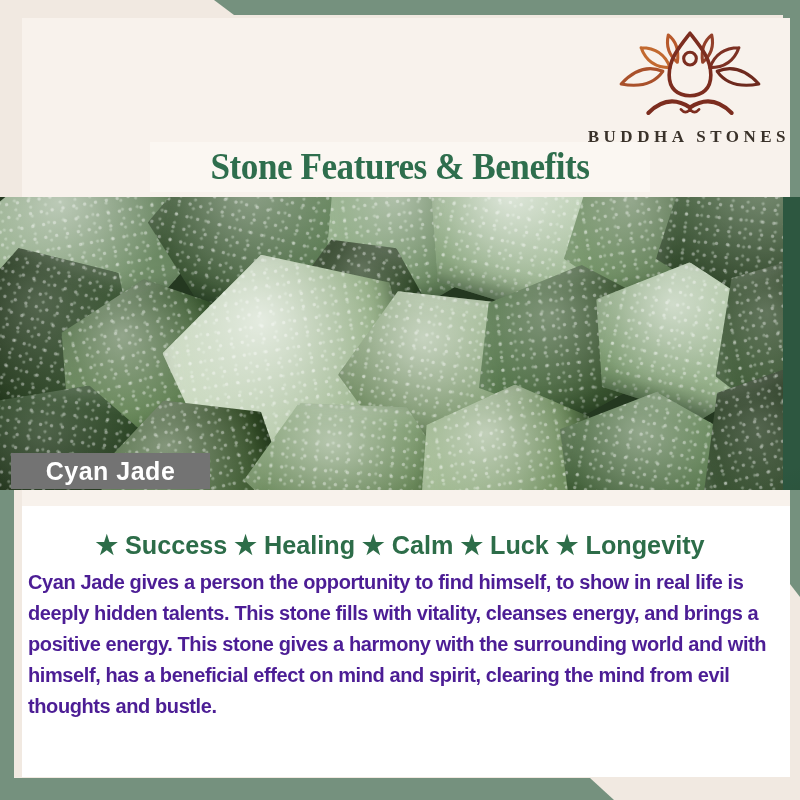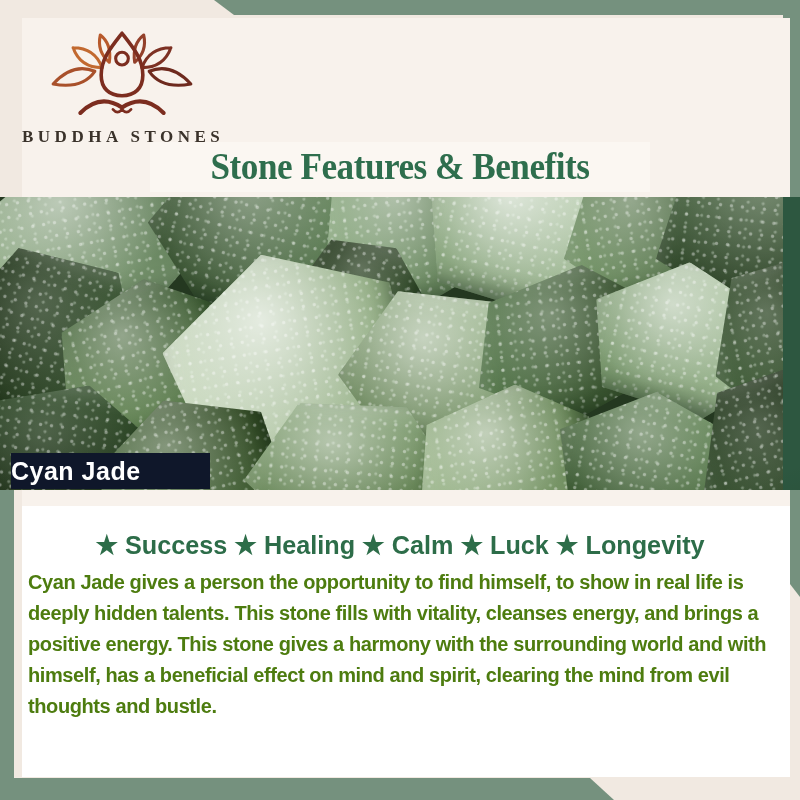--- a/index.html
+++ b/index.html
@@ -14,47 +14,47 @@
     clip-path:polygon(0 0,17px 0,17px 597px,0 575px);}
   #band-left{left:0;top:460px;width:14px;height:340px;}
   #band-bottom{left:0;top:778px;width:614px;height:22px;
     clip-path:polygon(0 0,590px 0,614px 22px,0 22px);}
 
   
   #card{position:absolute;left:22px;top:18px;width:768px;height:759px;background:#f8f2ec;z-index:2;}
   #white-panel{position:absolute;left:0;top:488px;width:768px;height:271px;background:#ffffff;}
 
   
-  #logo-block{position:absolute;left:0;top:8px;width:768px;text-align:left;}
+  #logo-block{position:absolute;left:0;top:8px;width:768px;text-align:right;}
   #brand-name{margin-top:1px;font-family:"Liberation Serif",serif;font-size:17px;
     letter-spacing:4.5px;color:#3a322a;font-weight:600;}
 
   
   #title-box{position:absolute;left:128px;top:124px;width:500px;height:50px;background:#fbf7f2;font-family:Liberation Serif, serif;}
   #title-text{width:100%;line-height:50px;text-align:center;font-size:37px;font-weight:700;
     color:#2e6e4d;letter-spacing:-0.5px;transform:scaleX(.95);transform-origin:center;}
 
   
   #photo{position:absolute;left:0;top:197px;width:800px;height:293px;background:#243820;
     overflow:hidden;z-index:5;}
   .stone{position:absolute;}
   #photo-right-shade{position:absolute;right:0;top:0;width:17px;height:100%;background:#2d5740;}
   #photo-vignette{position:absolute;left:0;top:0;width:100%;height:100%;
     background:radial-gradient(120% 130% at 50% 38%, rgba(0,0,0,0) 58%, rgba(0,16,2,.28) 100%);}
 
   
-  #jade-label{position:absolute;left:11px;top:453px;width:199px;height:36px;background:#0f172a;
-    z-index:6;color:#ffffff;font-size:25px;font-weight:700;line-height:36px;
+  #jade-label{position:absolute;left:11px;top:453px;width:199px;height:36px;background:#737373;
+    z-index:6;color:#ffffff;font-size:25px;font-weight:700;text-align:center;line-height:36px;
     letter-spacing:.5px;}
 
   
   #stars-line{position:absolute;left:0;top:530px;width:800px;text-align:center;font-size:26px;
     font-weight:700;color:#2d6d49;z-index:6;transform:scaleX(.97);}
   #description{position:absolute;left:28px;top:567px;width:748px;font-size:20px;font-weight:700;
-    color:#4d7c0f;line-height:31px;letter-spacing:-0.4px;z-index:6;}
+    color:#4c1d95;line-height:31px;letter-spacing:-0.4px;z-index:6;}
 </style>
 </head>
 <body>
 
 <div id="page">
 
   <div class="band" id="band-top"></div>
   <div class="band" id="band-right"></div>
   <div class="band" id="band-left"></div>
   <div class="band" id="band-bottom"></div>

